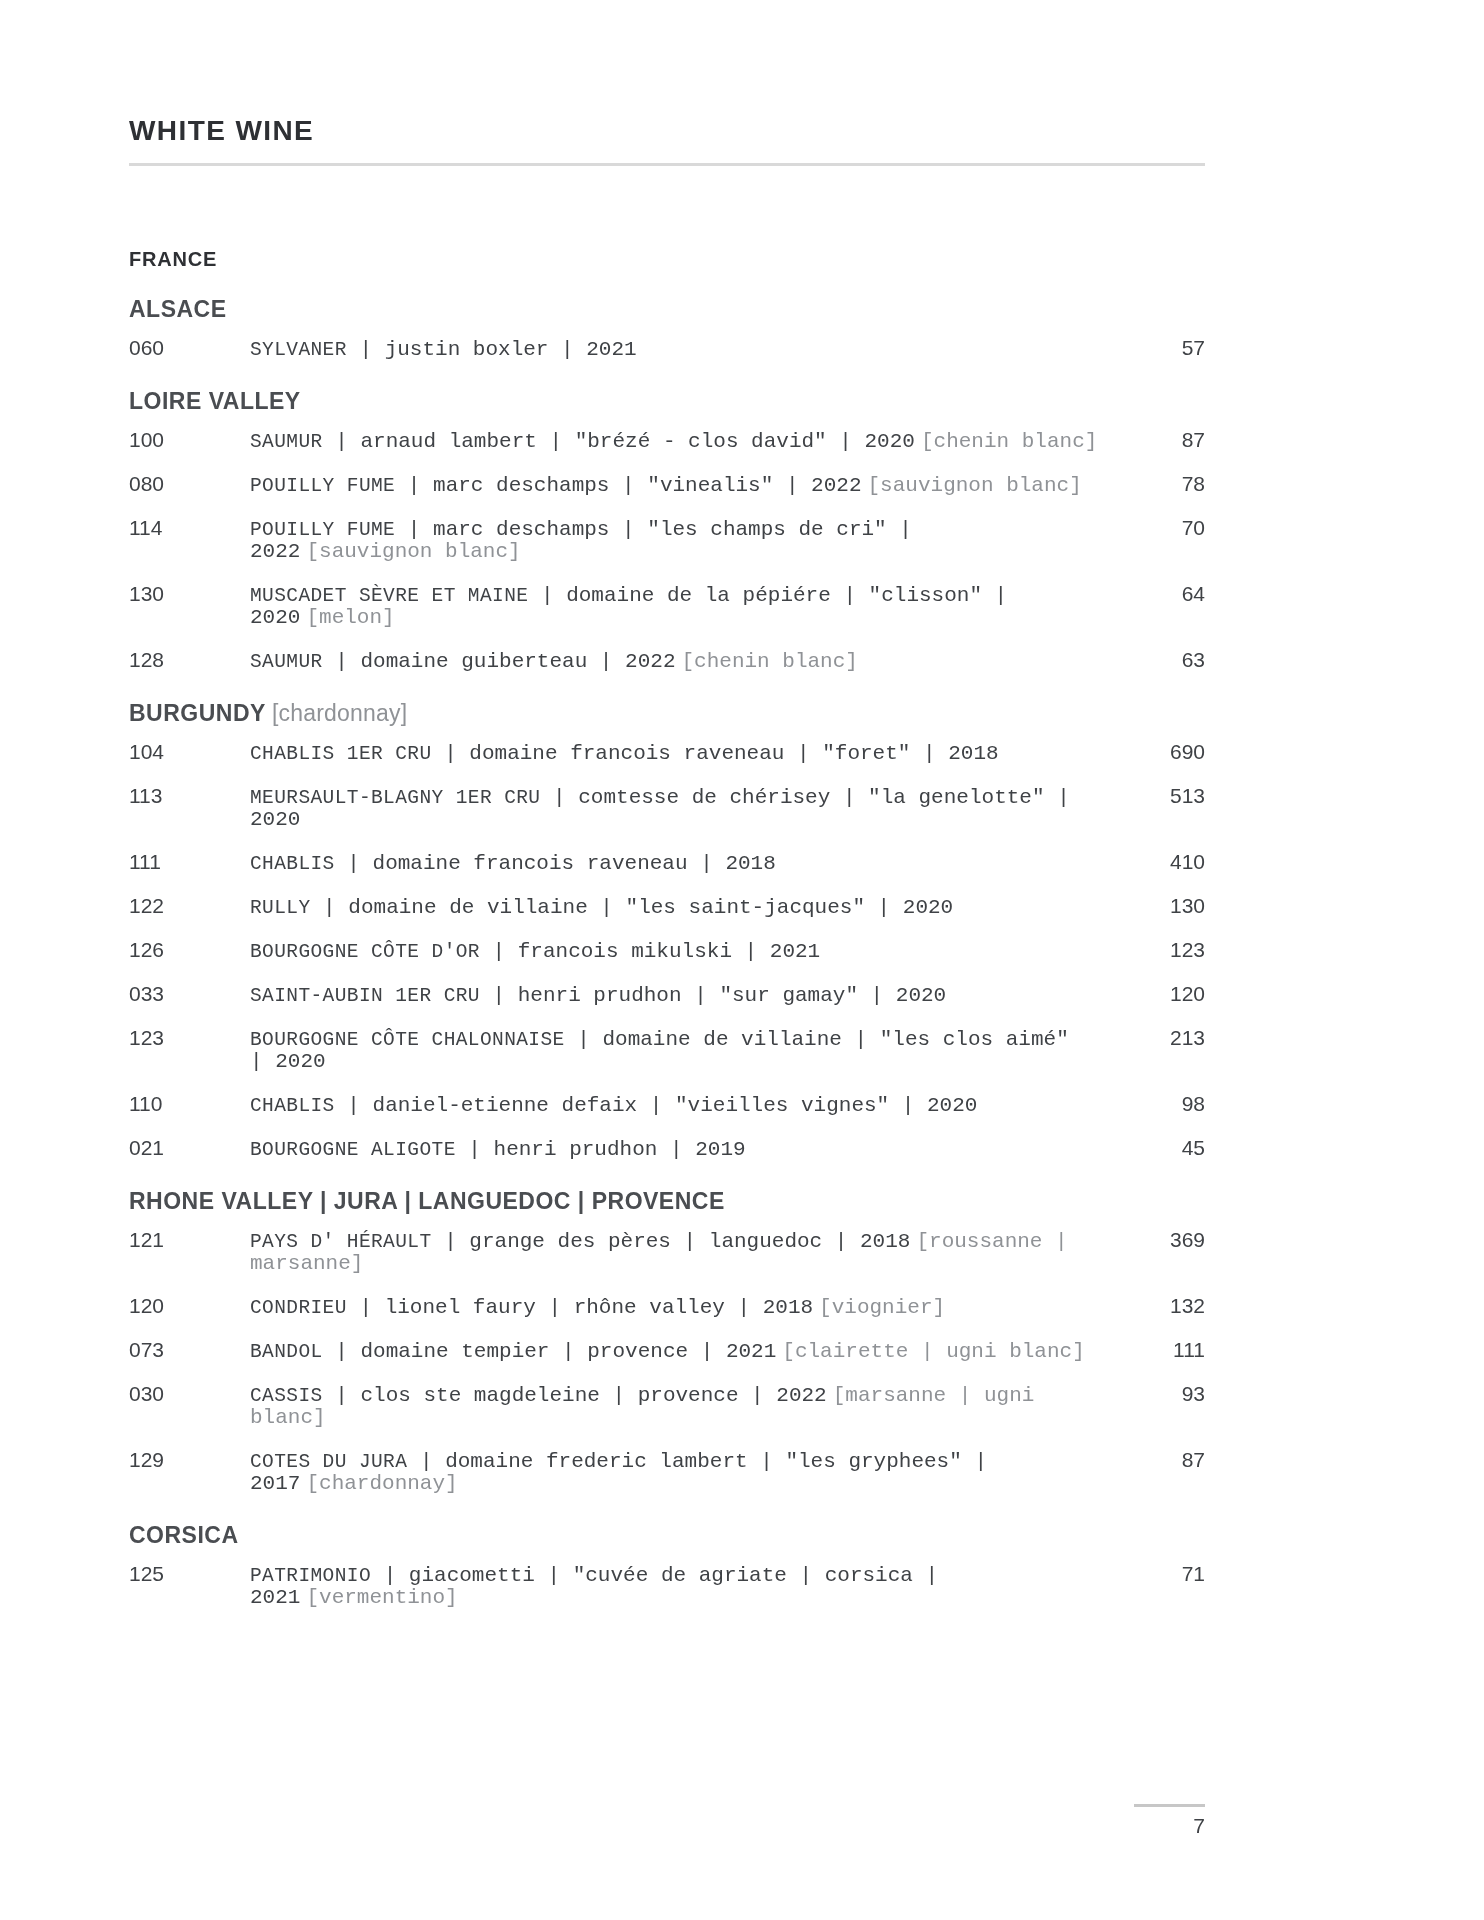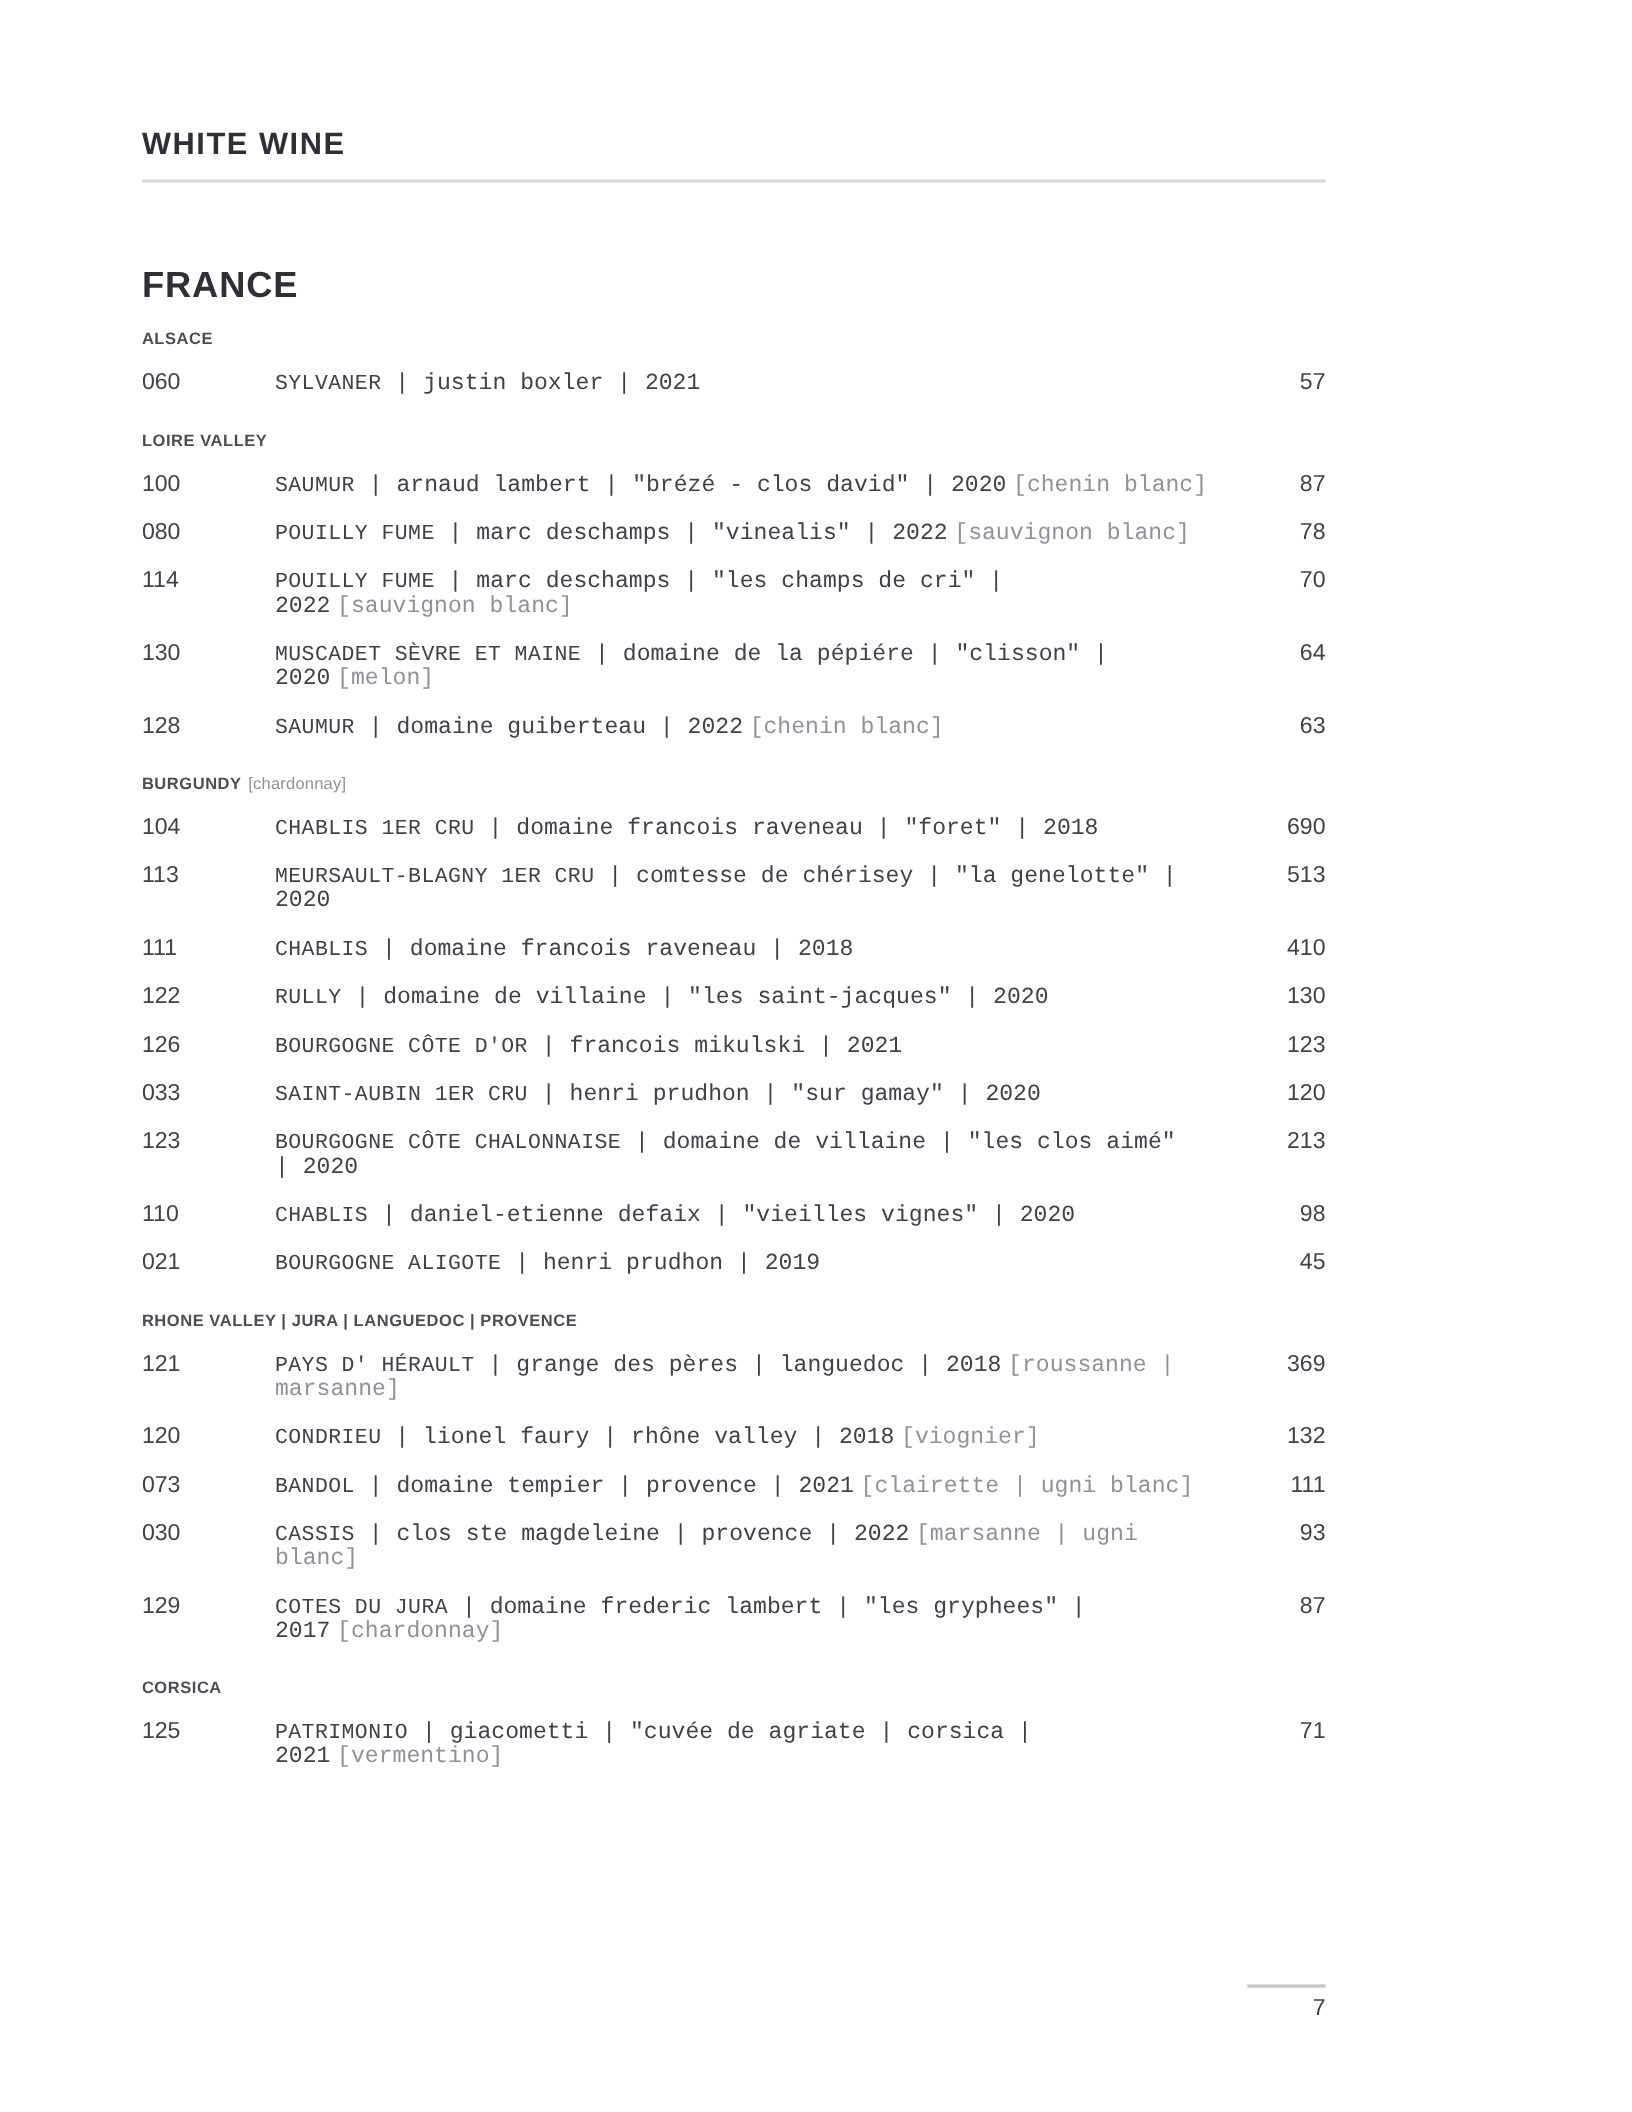--- a/index.html
+++ b/index.html
@@ -26,29 +26,29 @@
   .page-title{
     font-size:28px;line-height:33px;margin:0;
     font-weight:700;letter-spacing:1.4px;
     color:var(--heading-dark);
   }
   .title-rule{
     height:3px;background:var(--rule);
     margin-top:16px;border:none;
   }
   .country-title{
-    font-size:33px;line-height:36px;
+    font-size:20px;line-height:36px;
     margin:75px 0 4px 0;
     font-weight:700;letter-spacing:.8px;
     color:var(--heading-dark);
   }
   .region-section{margin-top:28px;}
   .region-section:first-child{margin-top:20px;}
   .region-header{
-    font-size:15px;line-height:24px;
+    font-size:23px;line-height:24px;
     margin:0 0 16px 0;
     font-weight:700;letter-spacing:.5px;
     color:var(--heading-region);
   }
   .grape-note{
     color:var(--muted);
     font-weight:400;
     letter-spacing:.2px;
     margin-left:6px;
   }

